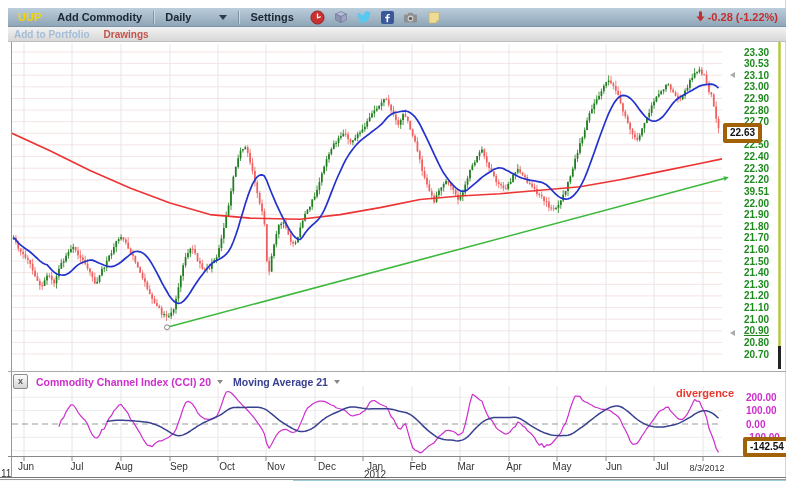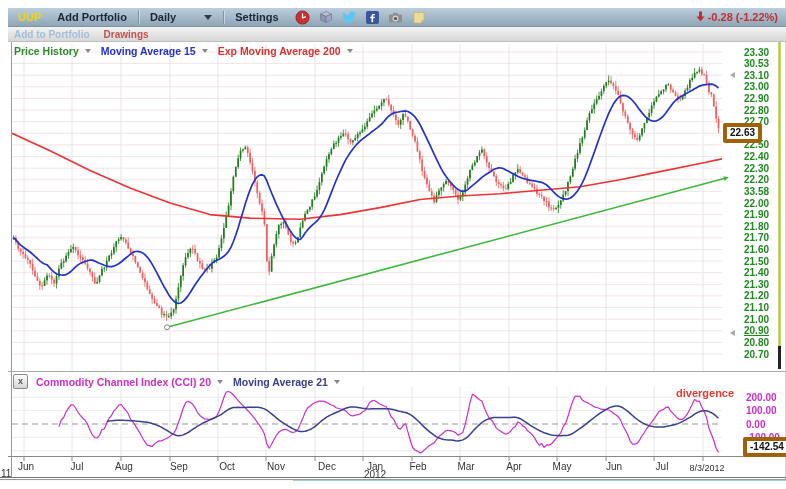--- a/index.html
+++ b/index.html
@@ -57,21 +57,21 @@
   .sb-thumb{position:absolute;left:18px;top:1px;width:62px;height:5px;background:#ddd;border:1px solid #bbb;border-radius:3px;}
   .sb-range{position:absolute;left:293px;top:0;width:493px;height:7px;background:#b4dfe5;border-top:1px solid #9ccdd4;}
 </style>
 </head>
 <body>
 
 <div class="app">
 
   <div class="toolbar">
     <span class="tb-sym">UUP</span>
-    <span class="tb-item">Add Portfolio</span>
+    <span class="tb-item">Add Commodity</span>
     <span class="tb-sep"></span>
     <span class="tb-item">Daily</span>
     <span class="tb-caret"></span>
     <span class="tb-sep"></span>
     <span class="tb-item">Settings</span>
     <span class="tb-icons">
       <span>
           <svg width="15" height="15" viewBox="0 0 15 15">
             <circle cx="7.5" cy="7.5" r="6.6" fill="#c93030" stroke="#8e1f1f" stroke-width="0.8"></circle>
             <path d="M7.5 3.8v4.2M7.5 8l2.8-1.2" stroke="#fff" stroke-width="1.3" fill="none" stroke-linecap="round"></path>
@@ -818,34 +818,20 @@
         <line x1="167" y1="285.3" x2="724" y2="136.6" stroke="#3cb83c" stroke-width="1.6"></line>
         <circle cx="167" cy="285.3" r="2.5" fill="#fff" stroke="#888"></circle>
         <polygon points="728.8,135.3 724.6,139.0 723.4,134.2" fill="#3cb83c"></polygon>
       </g>
       <g>
         <polyline points="58.9,384.7 61.3,378.0 63.7,375.5 66.1,369.8 68.5,366.1 70.9,362.8 73.3,363.0 75.6,366.0 78.0,370.3 80.4,373.5 82.8,376.2 85.2,378.2 87.6,382.2 90.0,388.2 92.4,392.9 94.8,395.7 97.2,395.9 99.5,393.3 101.9,387.6 104.3,387.0 106.7,381.3 109.1,376.1 111.5,373.5 113.9,368.8 116.3,366.3 118.7,363.3 121.1,362.4 123.4,365.5 125.8,368.4 128.2,371.7 130.6,377.3 133.0,379.8 135.4,383.6 137.8,387.6 140.2,391.6 142.6,396.3 144.9,399.9 147.3,403.2 149.7,403.6 152.1,404.6 154.5,402.0 156.9,400.1 159.3,398.8 161.7,398.9 164.1,397.5 166.5,396.5 168.8,395.2 171.2,393.2 173.6,391.6 176.0,387.2 178.4,380.5 180.8,373.8 183.2,366.3 185.6,360.7 188.0,359.3 190.4,360.4 192.7,362.3 195.1,365.8 197.5,370.6 199.9,373.4 202.3,375.2 204.7,376.9 207.1,377.1 209.5,377.4 211.9,376.8 214.3,375.5 216.6,374.6 219.0,369.5 221.4,363.1 223.8,355.8 226.2,350.0 228.6,349.5 231.0,350.8 233.4,353.0 235.8,355.7 238.2,358.6 240.5,361.1 242.9,363.8 245.3,365.8 247.7,368.5 250.1,371.2 252.5,373.9 254.9,376.9 257.3,380.3 259.7,383.7 262.1,387.3 264.4,391.9 266.8,401.6 269.2,406.2 271.6,402.2 274.0,397.5 276.4,393.3 278.8,390.2 281.2,388.5 283.6,387.6 286.0,387.3 288.3,388.5 290.7,389.9 293.1,390.5 295.5,389.7 297.9,387.5 300.3,382.0 302.7,376.6 305.1,370.2 307.5,366.1 309.9,364.3 312.2,362.2 314.6,360.8 317.0,359.8 319.4,359.1 321.8,359.2 324.2,359.4 326.6,360.4 329.0,361.7 331.4,363.0 333.8,363.8 336.1,365.7 338.5,366.5 340.9,367.0 343.3,367.7 345.7,368.9 348.1,371.4 350.5,373.3 352.9,374.0 355.3,373.1 357.7,372.7 360.0,372.0 362.4,370.0 364.8,368.7 367.2,365.1 369.6,360.5 372.0,358.8 374.4,358.5 376.8,360.0 379.2,361.8 381.6,362.8 383.9,363.8 386.3,364.7 388.7,368.7 391.1,374.8 393.5,377.0 395.9,382.1 398.3,386.4 400.7,387.1 403.1,383.5 405.5,381.7 407.8,389.6 410.2,398.0 412.6,405.5 415.0,408.2 417.4,409.1 419.8,410.8 422.2,410.2 424.6,407.7 427.0,405.6 429.4,403.5 431.7,402.2 434.1,400.9 436.5,397.6 438.9,394.5 441.3,392.7 443.7,390.5 446.1,388.5 448.5,388.3 450.9,388.9 453.3,389.5 455.6,390.8 458.0,393.1 460.4,392.0 462.8,390.4 465.2,382.4 467.6,372.0 470.0,360.5 472.4,352.3 474.8,353.7 477.2,355.7 479.5,357.8 481.9,359.0 484.3,365.7 486.7,371.2 489.1,376.1 491.5,377.9 493.9,381.8 496.3,385.9 498.7,388.1 501.1,389.5 503.4,391.1 505.8,392.2 508.2,391.4 510.6,389.2 513.0,386.0 515.4,384.5 517.8,380.0 520.2,381.2 522.6,383.9 525.0,385.2 527.3,388.6 529.7,390.4 532.1,392.7 534.5,395.6 536.9,400.1 539.3,403.2 541.7,401.6 544.1,405.3 546.5,402.8 548.9,403.1 551.2,402.1 553.6,399.5 556.0,396.7 558.4,393.9 560.8,390.8 563.2,384.6 565.6,381.4 568.0,374.3 570.4,366.0 572.8,359.2 575.1,354.1 577.5,354.1 579.9,354.4 582.3,357.9 584.7,359.7 587.1,360.5 589.5,362.0 591.9,363.2 594.3,364.8 596.7,365.5 599.0,366.3 601.4,367.3 603.8,367.4 606.2,367.7 608.6,368.0 611.0,369.3 613.4,371.3 615.8,372.8 618.2,374.7 620.6,378.1 622.9,383.8 625.3,388.0 627.7,392.7 630.1,398.8 632.5,402.1 634.9,402.2 637.3,401.1 639.7,397.9 642.1,393.5 644.5,390.3 646.8,386.5 649.2,383.7 651.6,380.2 654.0,376.8 656.4,373.3 658.8,369.8 661.2,368.2 663.6,367.4 666.0,365.3 668.4,365.1 670.7,369.2 673.1,371.7 675.5,374.2 677.9,376.6 680.3,377.4 682.7,377.4 685.1,375.0 687.5,371.7 689.9,367.0 692.3,362.0 694.6,357.5 697.0,359.2 699.4,359.3 701.8,365.0 704.2,369.3 706.6,375.7 709.0,386.6 711.4,392.2 713.8,398.5 716.2,406.5 718.5,410.4" fill="none" stroke="#cc2fcc" stroke-width="1.2" stroke-linejoin="round"></polyline>
         <polyline points="106.7,379.4 109.1,379.0 111.5,378.8 113.9,378.5 116.3,378.3 118.7,378.2 121.1,378.2 123.4,378.3 125.8,378.4 128.2,378.5 130.6,378.7 133.0,378.8 135.4,379.1 137.8,379.3 140.2,379.5 142.6,379.7 144.9,379.9 147.3,380.2 149.7,380.7 152.1,381.5 154.5,382.2 156.9,383.1 159.3,384.2 161.7,385.4 164.1,386.8 166.5,388.2 168.8,389.7 171.2,391.2 173.6,392.4 176.0,393.3 178.4,393.8 180.8,393.6 183.2,392.9 185.6,391.8 188.0,390.5 190.4,389.0 192.7,387.4 195.1,385.8 197.5,384.2 199.9,382.8 202.3,381.4 204.7,380.2 207.1,379.1 209.5,378.1 211.9,377.0 214.3,376.0 216.6,374.9 219.0,373.7 221.4,372.3 223.8,370.6 226.2,368.8 228.6,367.3 231.0,366.2 233.4,365.6 235.8,365.4 238.2,365.3 240.5,365.4 242.9,365.4 245.3,365.4 247.7,365.3 250.1,365.2 252.5,365.2 254.9,365.2 257.3,365.3 259.7,365.6 262.1,366.1 264.4,366.9 266.8,368.2 269.2,370.0 271.6,371.8 274.0,373.8 276.4,375.9 278.8,377.8 281.2,379.6 283.6,381.2 286.0,382.7 288.3,384.2 290.7,385.5 293.1,386.8 295.5,388.0 297.9,388.9 300.3,389.4 302.7,389.5 305.1,389.2 307.5,388.5 309.9,387.6 312.2,386.4 314.6,384.9 317.0,382.9 319.4,380.7 321.8,378.6 324.2,376.8 326.6,375.2 329.0,373.9 331.4,372.7 333.8,371.5 336.1,370.5 338.5,369.5 340.9,368.4 343.3,367.3 345.7,366.3 348.1,365.5 350.5,365.1 352.9,365.0 355.3,365.1 357.7,365.4 360.0,365.8 362.4,366.2 364.8,366.5 367.2,366.8 369.6,366.9 372.0,366.8 374.4,366.8 376.8,366.8 379.2,366.8 381.6,366.8 383.9,366.8 386.3,366.7 388.7,366.8 391.1,367.2 393.5,367.6 395.9,368.3 398.3,369.0 400.7,369.6 403.1,370.1 405.5,370.5 407.8,371.3 410.2,372.5 412.6,374.2 415.0,376.1 417.4,378.2 419.8,380.6 422.2,383.1 424.6,385.4 427.0,387.6 429.4,389.6 431.7,391.4 434.1,393.2 436.5,394.8 438.9,396.0 441.3,396.8 443.7,397.5 446.1,397.8 448.5,397.9 450.9,398.0 453.3,398.3 455.6,398.7 458.0,398.9 460.4,398.6 462.8,397.9 465.2,396.6 467.6,394.9 470.0,392.5 472.4,389.7 474.8,387.1 477.2,384.8 479.5,382.6 481.9,380.5 484.3,378.8 486.7,377.6 489.1,376.7 491.5,376.0 493.9,375.6 496.3,375.5 498.7,375.5 501.1,375.5 503.4,375.6 505.8,375.6 508.2,375.6 510.6,375.4 513.0,375.2 515.4,375.3 517.8,375.7 520.2,376.7 522.6,378.2 525.0,379.7 527.3,381.2 529.7,382.8 532.1,384.4 534.5,385.8 536.9,387.2 539.3,388.5 541.7,389.6 544.1,390.7 546.5,391.5 548.9,392.3 551.2,392.9 553.6,393.3 556.0,393.5 558.4,393.6 560.8,393.7 563.2,393.6 565.6,393.5 568.0,393.2 570.4,392.5 572.8,391.3 575.1,389.8 577.5,388.2 579.9,386.4 582.3,384.8 584.7,383.1 587.1,381.2 589.5,379.2 591.9,377.4 594.3,375.5 596.7,373.7 599.0,371.9 601.4,370.3 603.8,368.8 606.2,367.4 608.6,366.1 611.0,365.1 613.4,364.5 615.8,364.1 618.2,364.1 620.6,364.7 622.9,365.8 625.3,367.5 627.7,369.3 630.1,371.4 632.5,373.5 634.9,375.6 637.3,377.5 639.7,379.2 642.1,380.6 644.5,381.9 646.8,382.9 649.2,383.7 651.6,384.3 654.0,384.7 656.4,385.0 658.8,385.1 661.2,385.0 663.6,384.9 666.0,384.5 668.4,384.0 670.7,383.6 673.1,383.0 675.5,382.4 677.9,381.6 680.3,380.6 682.7,379.4 685.1,378.1 687.5,376.7 689.9,375.3 692.3,373.8 694.6,372.2 697.0,370.9 699.4,369.7 701.8,369.0 704.2,368.7 706.6,368.8 709.0,369.6 711.4,370.7 713.8,372.2 716.2,374.2 718.5,376.3" fill="none" stroke="#38408f" stroke-width="1.5" stroke-linejoin="round"></polyline>
       </g>
     </svg>
 
-  <div class="ph-header">
-      <span class="hdr-item">
-        <span style="color: rgb(46, 139, 46);">Price History</span>
-        <span class="hdr-caret"></span>
-      </span>
-      <span class="hdr-item">
-        <span style="color: rgb(34, 51, 204);">Moving Average 15</span>
-        <span class="hdr-caret"></span>
-      </span>
-      <span class="hdr-item">
-        <span style="color: rgb(224, 48, 48);">Exp Moving Average 200</span>
-        <span class="hdr-caret"></span>
-      </span>
-    </div>
 
   <div class="cci-header">
     <span class="cci-close">x</span>
   <span class="hdr-item">
         <span style="color: rgb(204, 47, 204);">Commodity Channel Index (CCI) 20</span>
         <span class="hdr-caret"></span>
       </span>
       <span class="hdr-item">
         <span style="color: rgb(56, 64, 143);">Moving Average 21</span>
         <span class="hdr-caret"></span>
@@ -870,21 +856,21 @@
     <span class="axis-label" style="top: 58.1154px;">30.53</span>
     <span class="axis-label" style="top: 69.7308px;">23.10</span>
     <span class="axis-label" style="top: 81.3462px;">23.00</span>
     <span class="axis-label" style="top: 92.9615px;">22.90</span>
     <span class="axis-label" style="top: 104.577px;">22.80</span>
     <span class="axis-label" style="top: 116.192px;">22.70</span>
     <span class="axis-label" style="top: 139.423px;">22.50</span>
     <span class="axis-label" style="top: 151.038px;">22.40</span>
     <span class="axis-label" style="top: 162.654px;">22.30</span>
     <span class="axis-label" style="top: 174.269px;">22.20</span>
-    <span class="axis-label" style="top: 185.885px;">33.58</span>
+    <span class="axis-label" style="top: 185.885px;">39.51</span>
     <span class="axis-label" style="top: 197.5px;">22.00</span>
     <span class="axis-label" style="top: 209.115px;">21.90</span>
     <span class="axis-label" style="top: 220.731px;">21.80</span>
     <span class="axis-label" style="top: 232.346px;">21.70</span>
     <span class="axis-label" style="top: 243.962px;">21.60</span>
     <span class="axis-label" style="top: 255.577px;">21.50</span>
     <span class="axis-label" style="top: 267.192px;">21.40</span>
     <span class="axis-label" style="top: 278.808px;">21.30</span>
     <span class="axis-label" style="top: 290.423px;">21.20</span>
     <span class="axis-label" style="top: 302.038px;">21.10</span>

